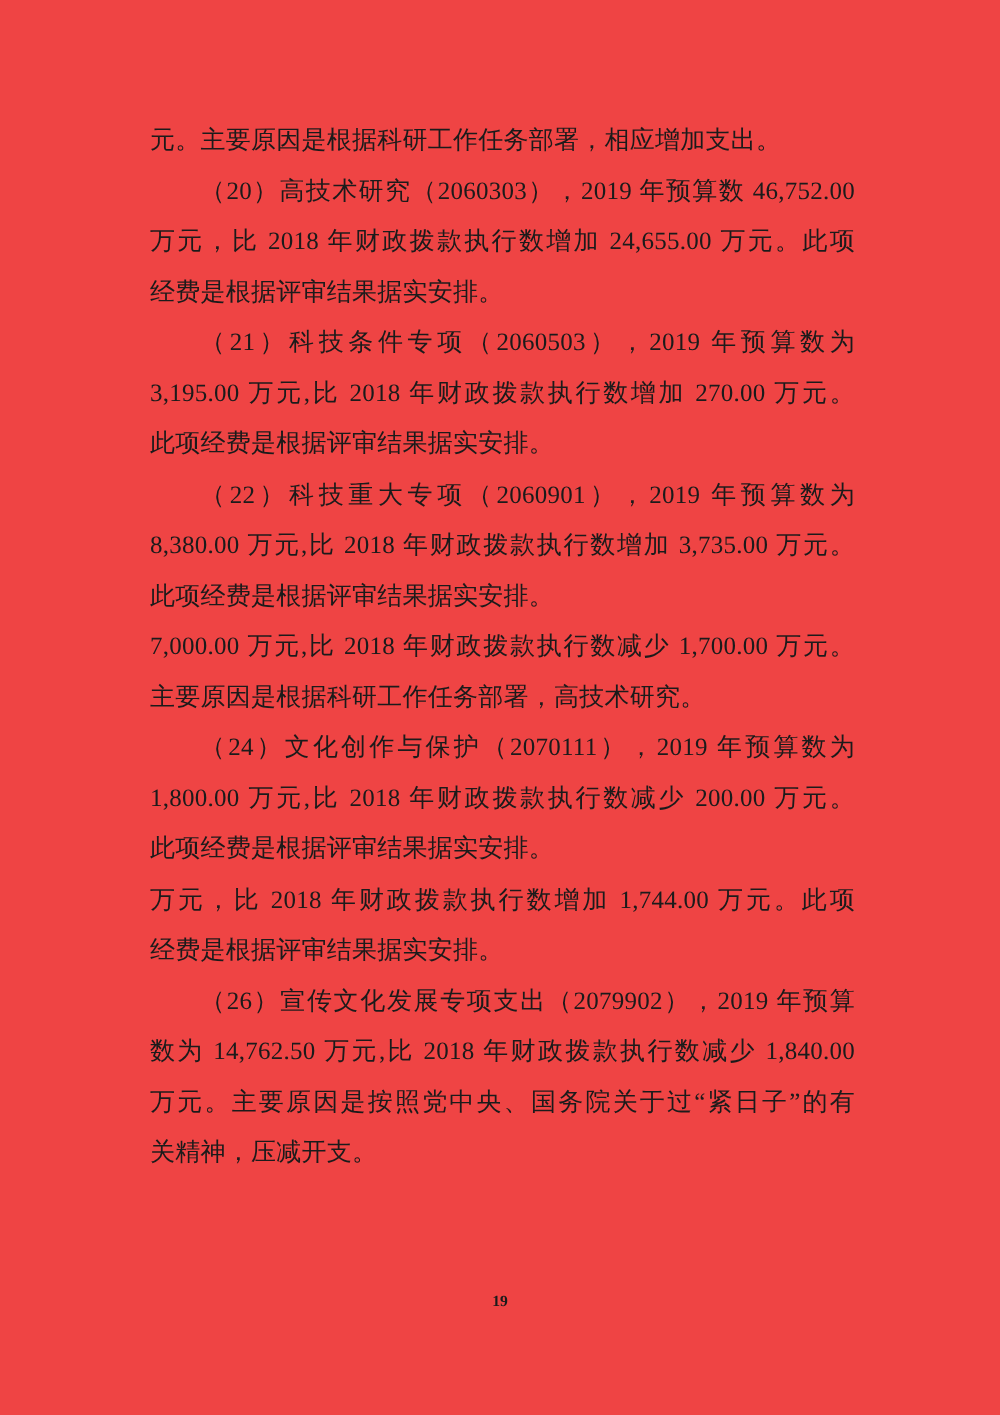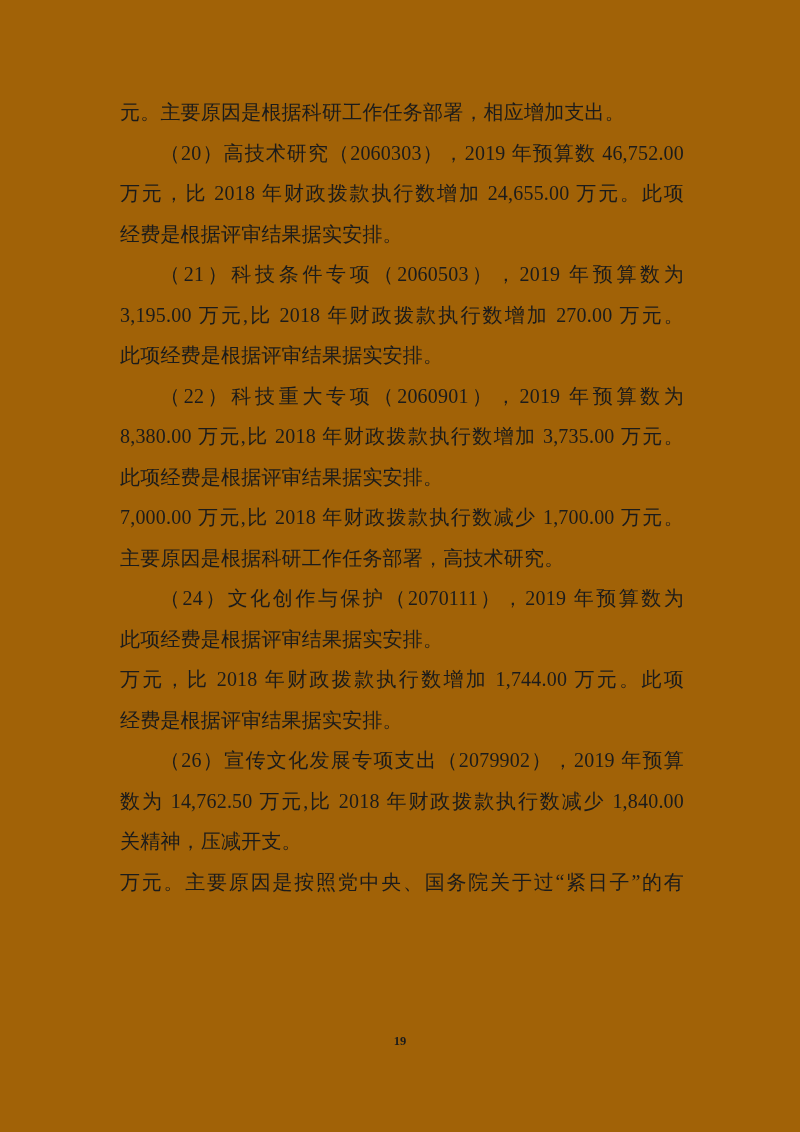--- a/index.html
+++ b/index.html
@@ -4,21 +4,21 @@
 <style>
   html, body {
     margin: 0;
     padding: 0;
     background: #ffffff;
   }
   .page {
     position: relative;
     width: 800px;
     height: 1132px;
-    background: #a16207;
+    background: #ef4444;
     color: #1b1b1b;
     font-family: "Liberation Serif", "DejaVu Serif", serif;
     overflow: hidden;
   }
   .doc-body {
     position: absolute;
     left: 120px;
     top: 92px;
     width: 564px;
     font-size: 20px;
@@ -74,29 +74,30 @@
         <div class="line indent">（22）科技重大专项（2060901），2019 年预算数为</div>
         <div class="line">8,380.00 万元,比 2018 年财政拨款执行数增加 3,735.00 万元。</div>
         <div class="line last">此项经费是根据评审结果据实安排。</div>
       </div>
       <div class="paragraph">
         <div class="line">7,000.00 万元,比 2018 年财政拨款执行数减少 1,700.00 万元。</div>
         <div class="line last">主要原因是根据科研工作任务部署，高技术研究。</div>
       </div>
       <div class="paragraph">
         <div class="line indent">（24）文化创作与保护（2070111），2019 年预算数为</div>
+        <div class="line">1,800.00 万元,比 2018 年财政拨款执行数减少 200.00 万元。</div>
         <div class="line last">此项经费是根据评审结果据实安排。</div>
       </div>
       <div class="paragraph">
         <div class="line">万元，比 2018 年财政拨款执行数增加 1,744.00 万元。此项</div>
         <div class="line last">经费是根据评审结果据实安排。</div>
       </div>
       <div class="paragraph">
         <div class="line indent">（26）宣传文化发展专项支出（2079902），2019 年预算</div>
         <div class="line">数为 14,762.50 万元,比 2018 年财政拨款执行数减少 1,840.00</div>
+        <div class="line">万元。主要原因是按照党中央、国务院关于过“紧日子”的有</div>
         <div class="line last">关精神，压减开支。</div>
-        <div class="line">万元。主要原因是按照党中央、国务院关于过“紧日子”的有</div>
       </div>
     </div>
   <div class="footer">
     <span>19</span>
   </div>
 </div>
 
 </body></html>

